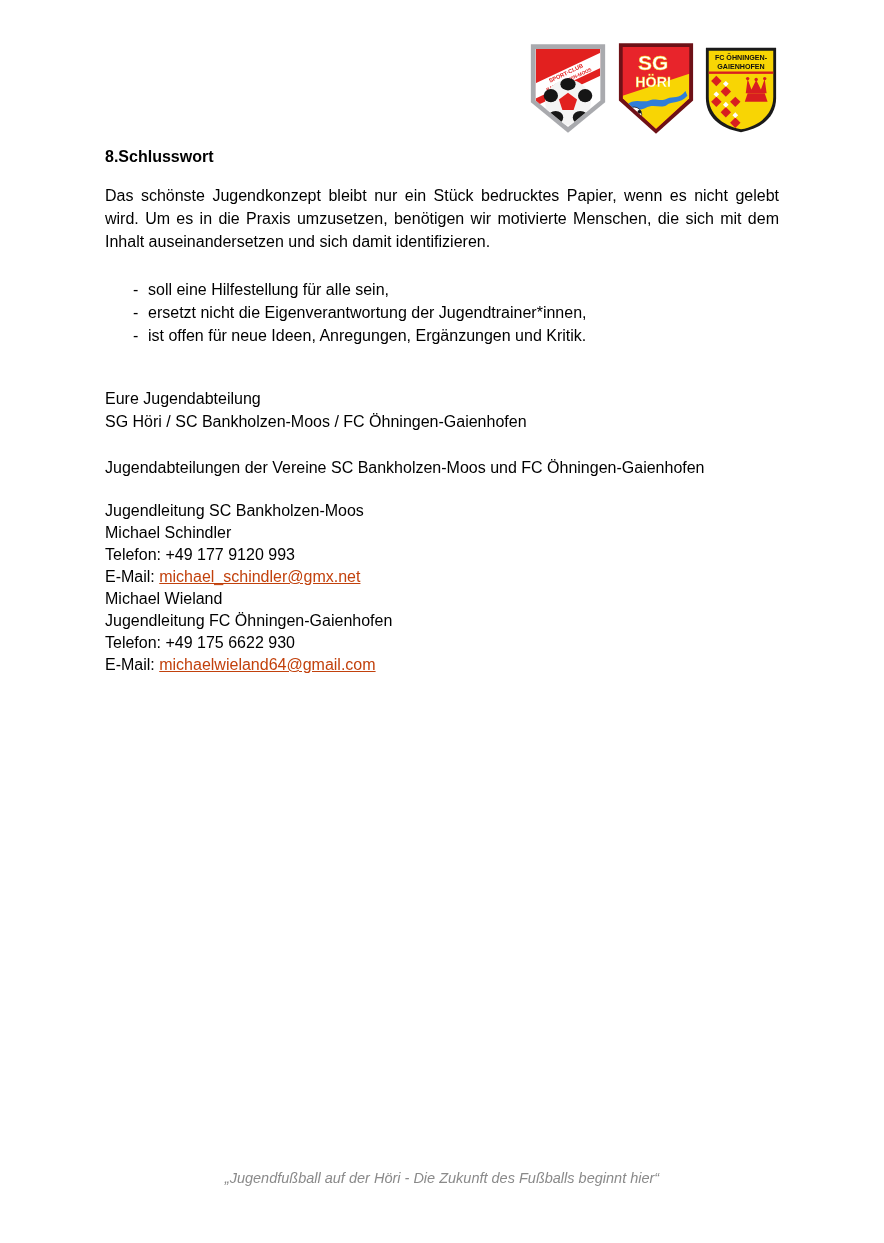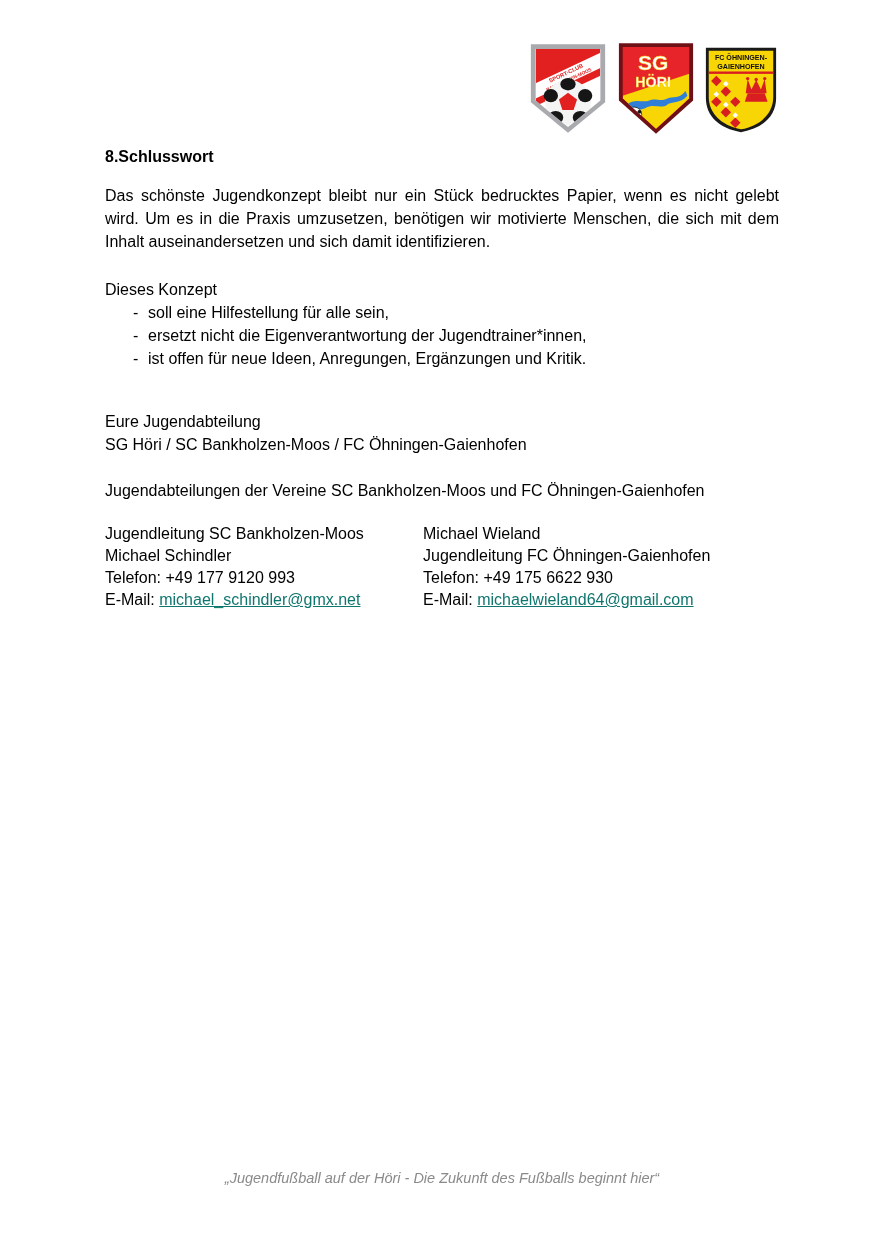--- a/index.html
+++ b/index.html
@@ -27,24 +27,24 @@
   }
   .h-section{font-size:16px;line-height:22px;font-weight:bold;margin:0;}
   .para{margin:16px 0 0;text-align:justify;}
   .konzept{margin-top:25px;}
   .k-list{list-style:none;margin:0;padding:0;}
   .k-item{display:flex;}
   .k-dash{flex:none;width:15px;margin-left:28px;}
   .signoff{margin-top:40px;}
   .h-impressum{margin-top:61px;}
   .imp-intro{margin:23px 0 0;}
-  .contacts{display:flex;margin-top:21px;line-height:22px;}
+  .contacts{display:flex;margin-top:21px;line-height:22px;flex-direction:column;}
   .contact-col{width:318px;}
   .contact-col:last-child{width:auto;}
-  .email-link{color:#0f766e;text-decoration:underline;cursor:pointer;}
+  .email-link{color:#c2410c;text-decoration:underline;cursor:pointer;}
   
   .footer-quote{
     position:absolute;top:1170px;left:0;width:884px;
     text-align:center;font-style:italic;font-size:14.5px;color:#8a8a8a;
   }
 </style>
 </head>
 <body>
 
 <div class="page">
@@ -129,21 +129,20 @@
     </svg>
   </div>
 
   <div class="content">
 
     <h1 class="h-section">8.Schlusswort</h1>
 
     <p class="para">Das schönste Jugendkonzept bleibt nur ein Stück bedrucktes Papier, wenn es nicht gelebt wird. Um es in die Praxis umzusetzen, benötigen wir motivierte Menschen, die sich mit dem Inhalt auseinandersetzen und sich damit identifizieren.</p>
 
     <div class="konzept">
-      <div>Dieses Konzept</div>
       <ul class="k-list">
         <li class="k-item">
           <span class="k-dash">-</span>
           <span>soll eine Hilfestellung für alle sein,</span>
         </li>
         <li class="k-item">
           <span class="k-dash">-</span>
           <span>ersetzt nicht die Eigenverantwortung der Jugendtrainer*innen,</span>
         </li>
         <li class="k-item">

